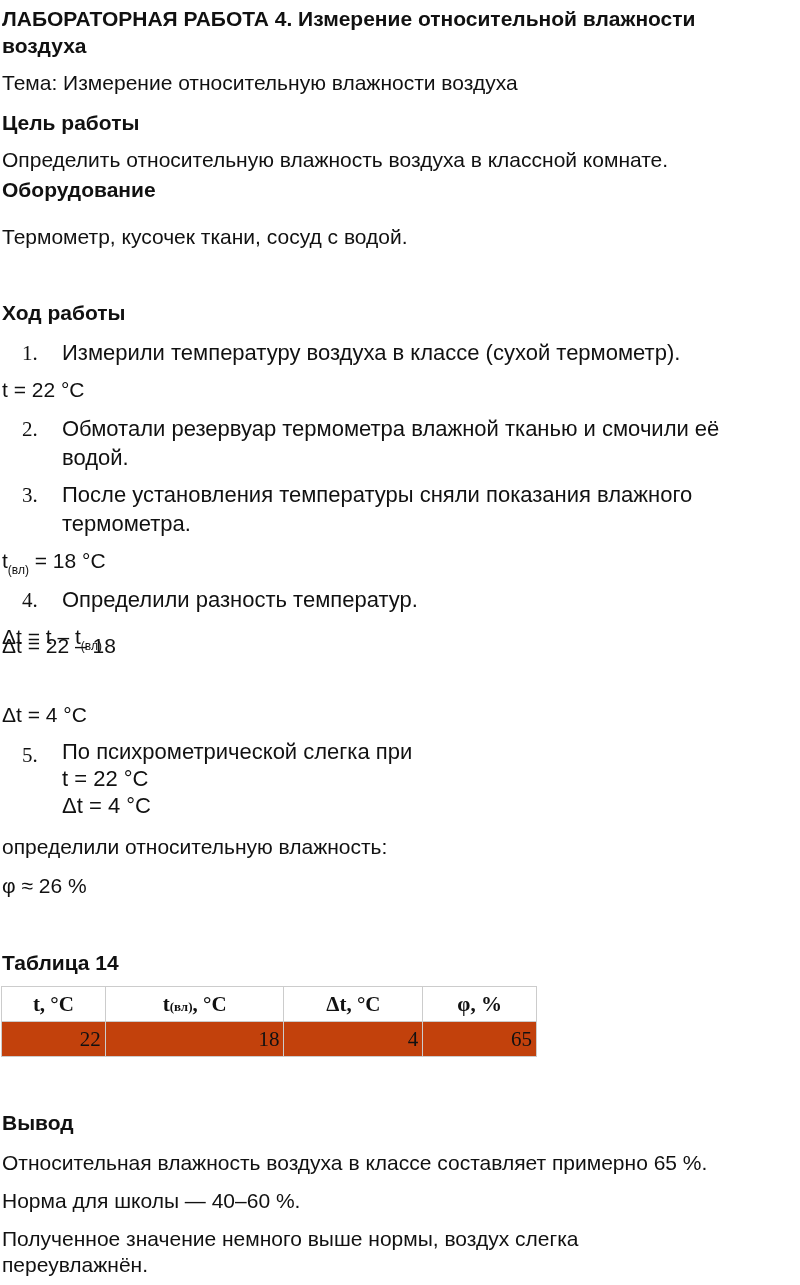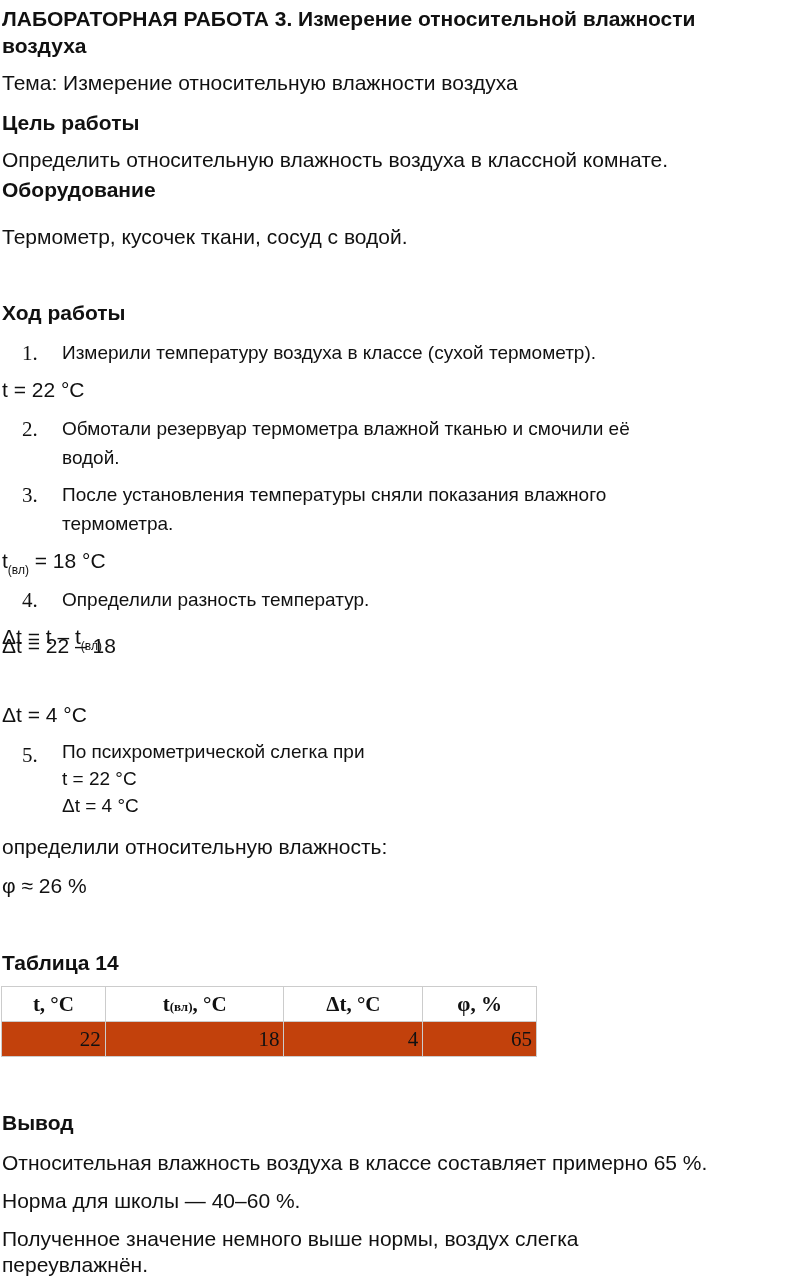--- a/index.html
+++ b/index.html
@@ -4,36 +4,36 @@
 <style>
   html, body { margin: 0; padding: 0; background: #ffffff; }
   body {
     width: 800px; height: 1285px; overflow: hidden; position: relative;
     font-family: "Liberation Sans", sans-serif; color: #111111;
   }
   .page { position: absolute; left: 0; top: 0; width: 800px; }
   .t { position: absolute; left: 2px; font-size: 21px; line-height: 26px; white-space: nowrap; }
   .h { font-weight: bold; }
   .num { position: absolute; font-family: "Liberation Serif", serif; font-size: 21px; line-height: 26px; }
-  .item { position: absolute; left: 62px; font-size: 19px; line-height: 30px; }
+  .item { position: absolute; left: 62px; font-size: 22px; line-height: 30px; }
   .sub { font-size: 12px; position: relative; top: 6px; }
   table.data {
     position: absolute; left: 1px; top: 986px; width: 536px;
     border-collapse: collapse; font-family: "Liberation Serif", serif; font-size: 21px;
   }
   table.data th, table.data td { border: 1px solid #cccccc; height: 34px; padding: 0 4px; }
   table.data th { font-weight: bold; background: #ffffff; }
   table.data td { text-align: right; background: #c2410c; }
   .hsub { font-size: 13px; }
 </style>
 </head>
 <body>
 
 <div class="page">
-  <div class="t h" style="top:6px">ЛАБОРАТОРНАЯ РАБОТА 3. Измерение относительной влажности</div>
+  <div class="t h" style="top:6px">ЛАБОРАТОРНАЯ РАБОТА 4. Измерение относительной влажности</div>
   <div class="t h" style="top:33px">воздуха</div>
   <div class="t" style="top:70px">Тема: Измерение относительную влажности воздуха</div>
 
   <div class="t h" style="top:110px">Цель работы</div>
   <div class="t" style="top:147px">Определить относительную влажность воздуха в классной комнате.</div>
 
   <div class="t h" style="top:177px">Оборудование</div>
   <div class="t" style="top:224px">Термометр, кусочек ткани, сосуд с водой.</div>
 
   <div class="t h" style="top:300px">Ход работы</div>

